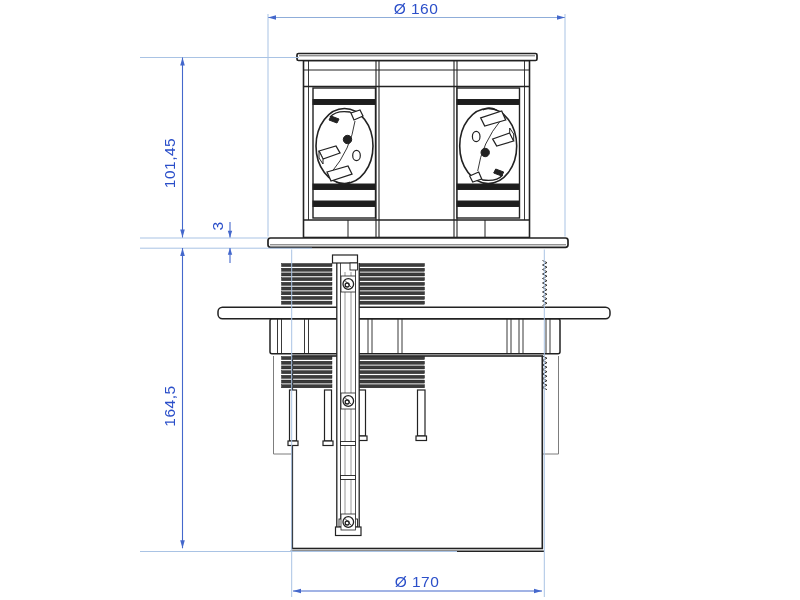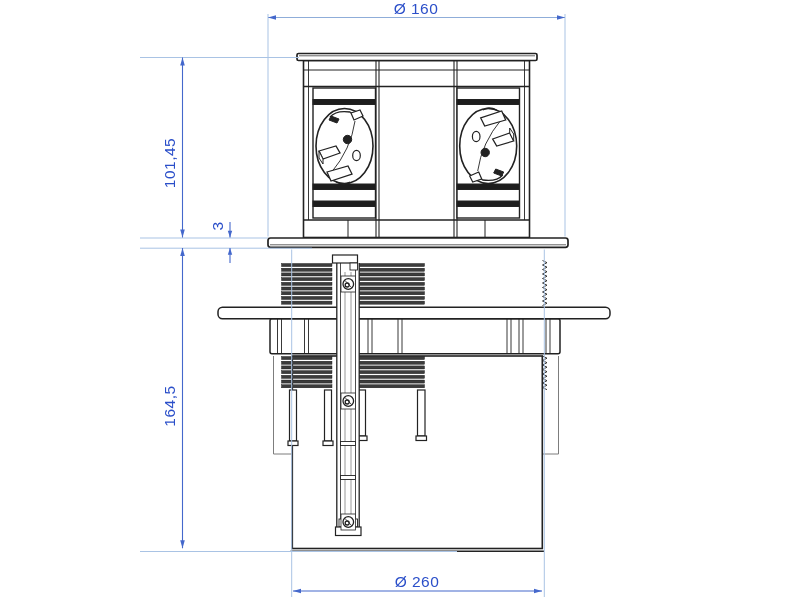--- a/index.html
+++ b/index.html
@@ -244,15 +244,15 @@
 </svg>
 
 <span class="dim-label w120" style="left:356px;top:0px;">Ø 160</span>
 
 <span class="dim-label vert w70" style="left:135px;top:154px;">101,45</span>
 
 <span class="dim-label vert w20" style="left:208px;top:217px;">3</span>
 
 <span class="dim-label vert w70" style="left:135px;top:397px;">164,5</span>
 
-<span class="dim-label w120" style="left:357px;top:573px;">Ø 260</span>
+<span class="dim-label w120" style="left:357px;top:573px;">Ø 170</span>
 
 </div>
 
 </body></html>

